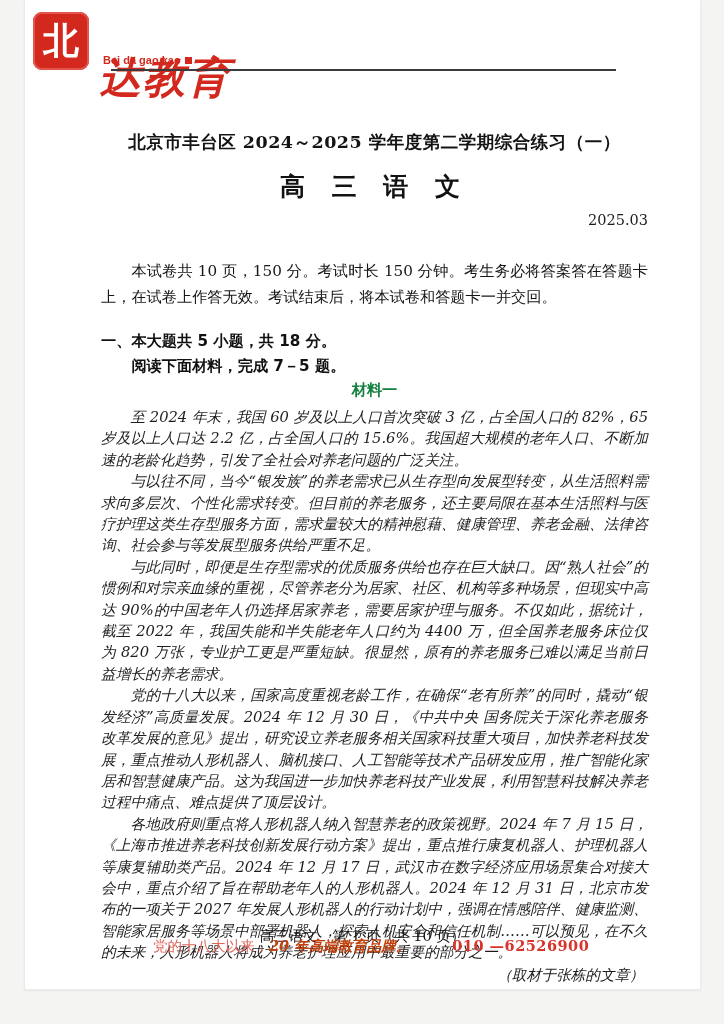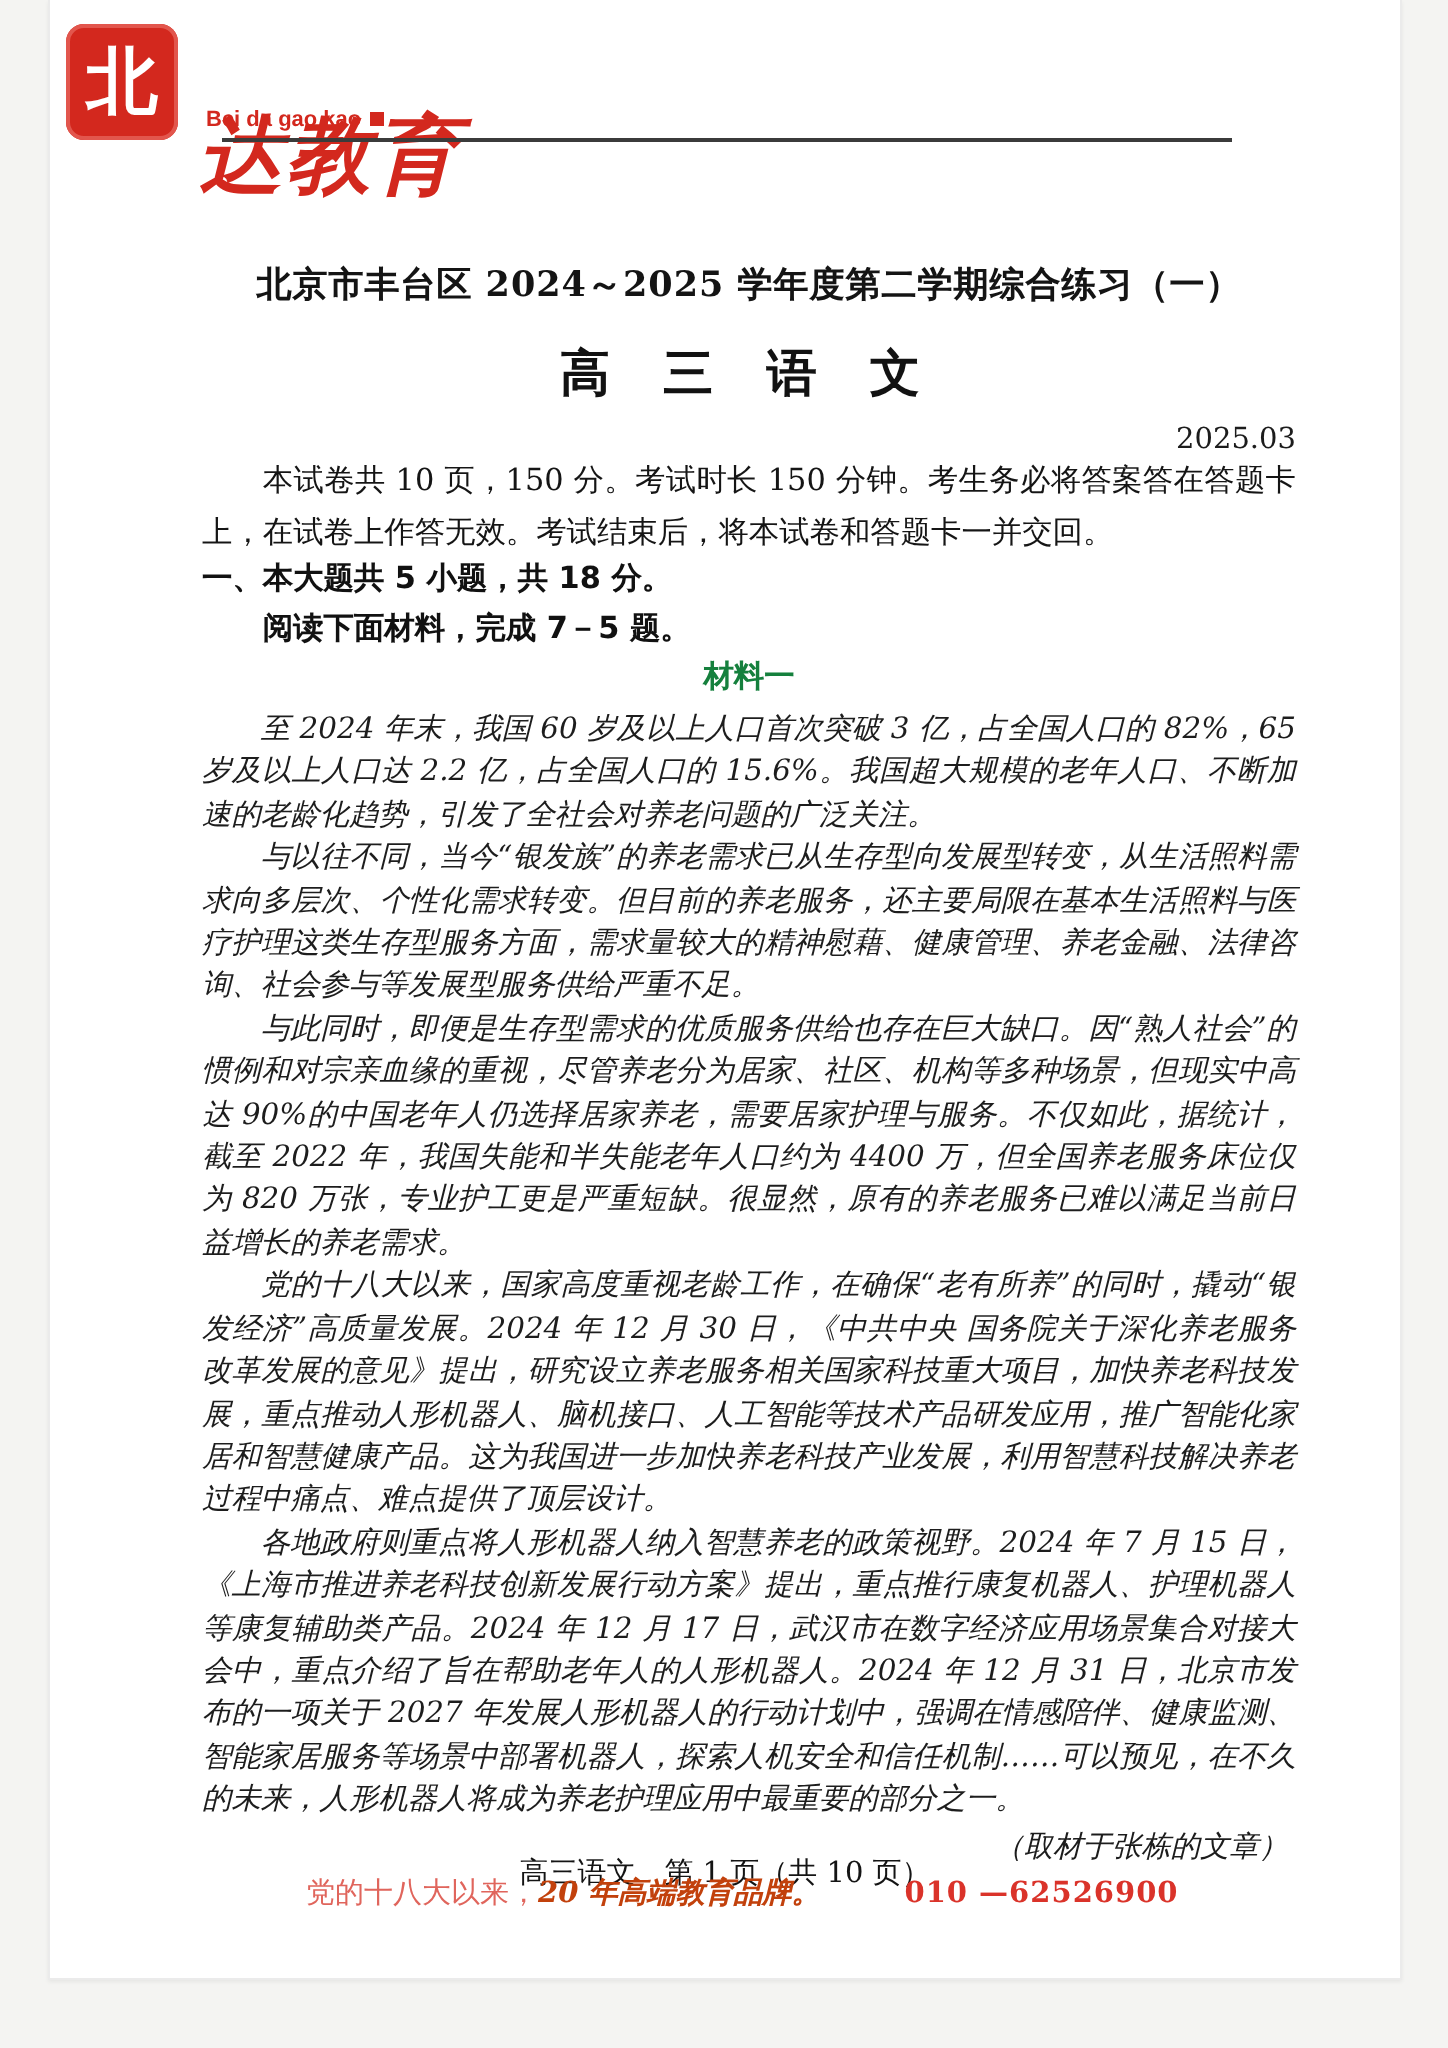--- a/index.html
+++ b/index.html
@@ -62,25 +62,25 @@
     color:#141414; white-space:nowrap;
   }
   .subject-title {
     margin-top:16px; text-align:center;
     font-size:25px; font-weight:bold; letter-spacing:9px;
     font-family:"DejaVu Sans","Liberation Sans",sans-serif;
     color:#121212;
   }
   .exam-date { margin-top:9px; text-align:right; font-size:14.5px; }
   .notice {
-    font-size:15.2px; line-height:25.5px;
+    margin-top:31px; font-size:15.2px; line-height:25.5px;
     text-indent:2em; text-align:justify; color:#151515;
   }
   .section-heading {
-    font-size:15.2px; font-weight:bold;
+    margin-top:21px; font-size:15.2px; font-weight:bold;
     font-family:"DejaVu Sans","Liberation Sans",sans-serif; color:#111;
   }
   .section-sub {
     margin-top:4px; font-size:15.2px; font-weight:bold; text-indent:2em;
     font-family:"DejaVu Sans","Liberation Sans",sans-serif; color:#111;
   }
   .material-title {
     margin-top:3px; text-align:center; font-size:15.2px; font-weight:bold;
     font-family:"DejaVu Sans","Liberation Sans",sans-serif; color:#15803d;
   }

